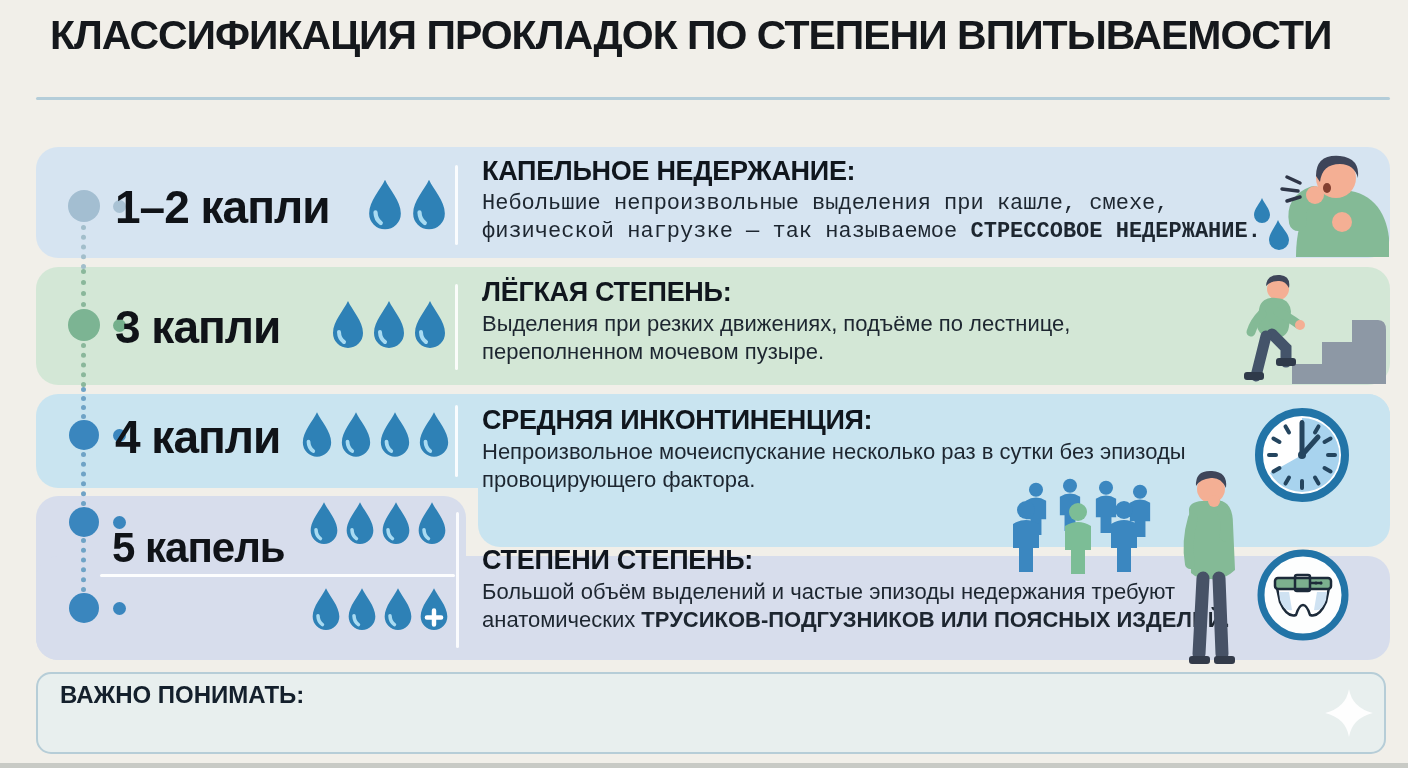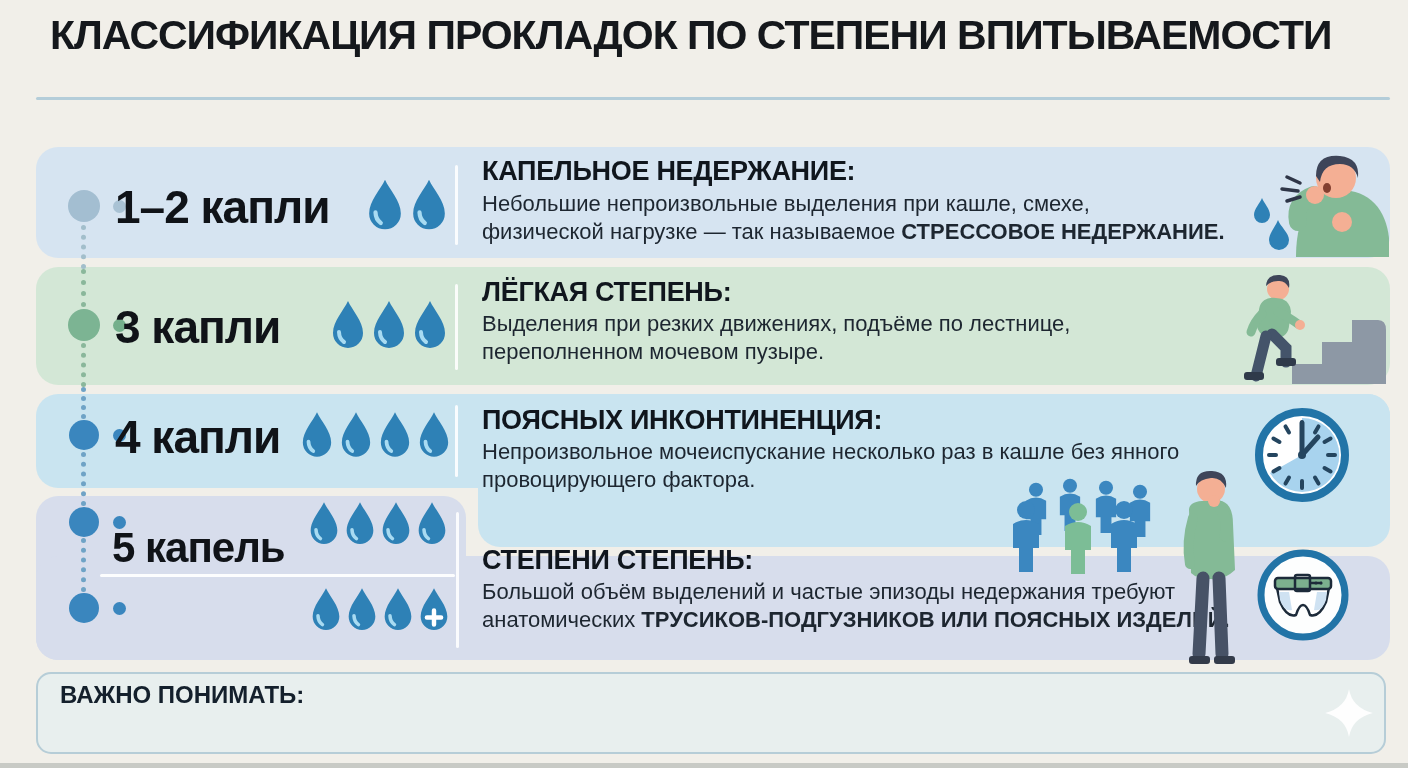--- a/index.html
+++ b/index.html
@@ -141,34 +141,34 @@
       </svg>
     </div>
 
   <div class="vdiv" style="left:455px;top:165px;height:80px;"></div>
   <div class="vdiv" style="left:455px;top:284px;height:86px;"></div>
   <div class="vdiv" style="left:455px;top:405px;height:72px;"></div>
   <div class="vdiv" style="left:456px;top:512px;height:136px;"></div>
   <div class="hdiv" style="left:100px;top:574px;width:355px;"></div>
 
   <div class="heading" style="left:482px;top:156px;">КАПЕЛЬНОЕ НЕДЕРЖАНИЕ:</div>
-  <div class="bodytext" style="left:482px;top:190px;">
+  <div class="bodytext" style="left:482px;top:190px;font-family:Liberation Mono, monospace;">
     <div>Небольшие непроизвольные выделения при кашле, смехе,</div>
     <div><span>физической нагрузке — так называемое </span><span class="b">СТРЕССОВОЕ НЕДЕРЖАНИЕ.</span></div>
   </div>
 
   <div class="heading" style="left:482px;top:277px;">ЛЁГКАЯ СТЕПЕНЬ:</div>
   <div class="bodytext" style="left:482px;top:310px;">
     <div>Выделения при резких движениях, подъёме по лестнице,</div>
     <div><span>переполненном мочевом пузыре.</span><span class="b"></span></div>
   </div>
 
-  <div class="heading" style="left:482px;top:405px;">ПОЯСНЫХ ИНКОНТИНЕНЦИЯ:</div>
+  <div class="heading" style="left:482px;top:405px;">СРЕДНЯЯ ИНКОНТИНЕНЦИЯ:</div>
   <div class="bodytext" style="left:482px;top:438px;">
-    <div>Непроизвольное мочеиспускание несколько раз в кашле без янного</div>
+    <div>Непроизвольное мочеиспускание несколько раз в сутки без эпизоды</div>
     <div><span>провоцирующего фактора.</span><span class="b"></span></div>
   </div>
 
   <div class="heading" style="left:482px;top:545px;">СТЕПЕНИ СТЕПЕНЬ:</div>
   <div class="bodytext" style="left:482px;top:578px;">
     <div>Большой объём выделений и частые эпизоды недержания требуют</div>
     <div><span>анатомических </span><span class="b">ТРУСИКОВ-ПОДГУЗНИКОВ ИЛИ ПОЯСНЫХ ИЗДЕЛИЙ.</span></div>
   </div>
 
   <svg class="abs" style="left:1232px;top:150px;" width="158" height="107" viewBox="0 0 158 107">

